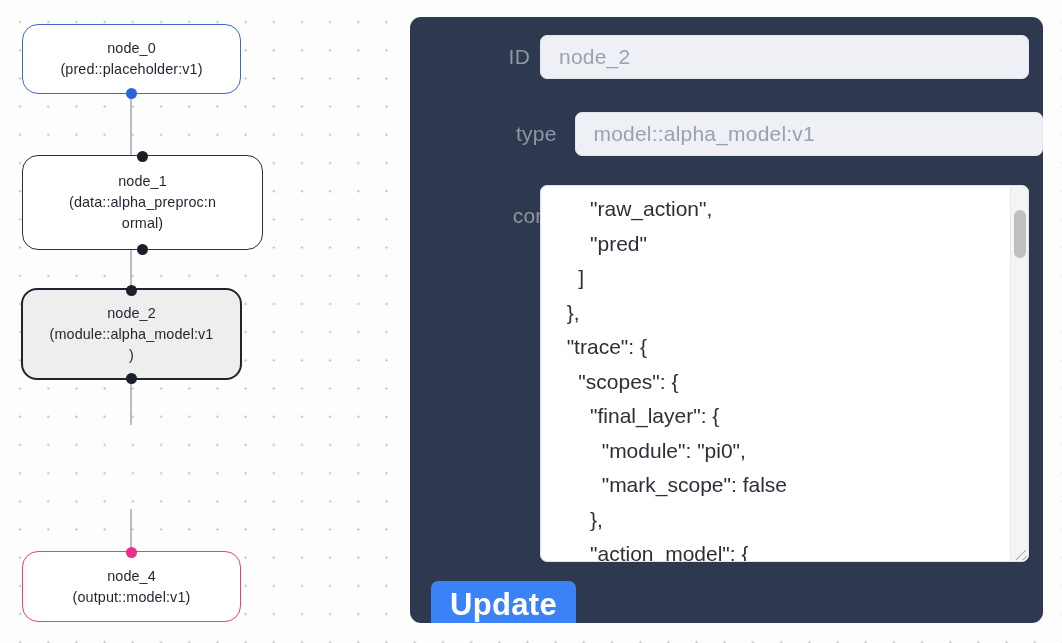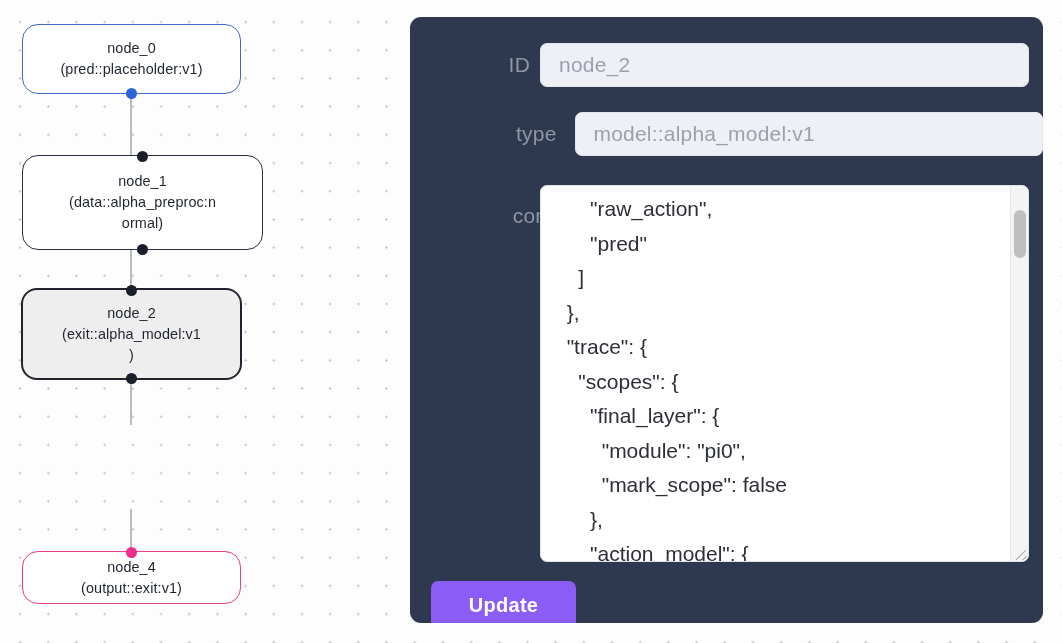--- a/index.html
+++ b/index.html
@@ -145,24 +145,24 @@
   #config-grip i{
     position:absolute;display:block;height:1.4px;background:#5d6068;
     transform:rotate(-45deg);transform-origin:center;
   }
   #config-grip i:nth-child(1){width:15px;right:-1px;bottom:4px;}
   #config-grip i:nth-child(2){width:9px;right:-1px;bottom:0px;}
 
   
   #update-btn{
     position:absolute;
-    background:#8b5cf6;
+    background:#3b82f6;
     border:none;border-radius:7px;
     color:#ffffff;
-    font-size:20px;
+    font-size:31px;
     font-weight:bold;
     letter-spacing:.3px;
     display:flex;align-items:center;justify-content:center;
     font-family:"Liberation Sans","DejaVu Sans",sans-serif;
     cursor:pointer;
   }
 </style>
 </head>
 <body>
 
@@ -183,36 +183,36 @@
     <span class="handle top"></span>
     <span class="ln">node_1</span>
     <span class="ln">(data::alpha_preproc:n</span>
     <span class="ln">ormal)</span>
     <span class="handle bottom"></span>
   </div>
 
   <div class="node selected" style="left:21px;top:288px;width:221px;height:92px;">
     <span class="handle top"></span>
     <span class="ln">node_2</span>
-    <span class="ln">(exit::alpha_model:v1</span>
+    <span class="ln">(module::alpha_model:v1</span>
     <span class="ln">)</span>
     <span class="handle bottom"></span>
   </div>
 
 
-  <div class="node end" style="left:22px;top:551px;width:219px;height:53px;">
+  <div class="node end" style="left:22px;top:551px;width:219px;height:71px;">
     <span class="handle top pink"></span>
     <span class="ln">node_4</span>
-    <span class="ln">(output::exit:v1)</span>
+    <span class="ln">(output::model:v1)</span>
   </div>
 
 
   <div id="panel" style="left:410px;top:17px;width:633px;height:606px;">
 
-    <div class="field-row" style="left:0px;top:32px;width:633px;height:32px;border-radius:14px;">
+    <div class="field-row" style="left:0px;top:24px;width:633px;height:32px;border-radius:14px;">
       <div class="field-label" style="width:120px;">ID</div>
       <div class="field-input" style="margin-left:10px;width:489px;height:44px;" title="node id">node_2</div>
     </div>
 
     <div class="field-row" style="left:0px;top:95px;width:633px;height:44px;">
       <div class="field-label" style="width:120px;padding-left:32px;">type</div>
       <div class="field-input" style="margin-left:18px;width:489px;height:44px;" title="node type">model::alpha_model:v1</div>
     </div>
 
     <div class="field-row" style="left:0px;top:177px;width:130px;height:44px;margin-left:40px;">

